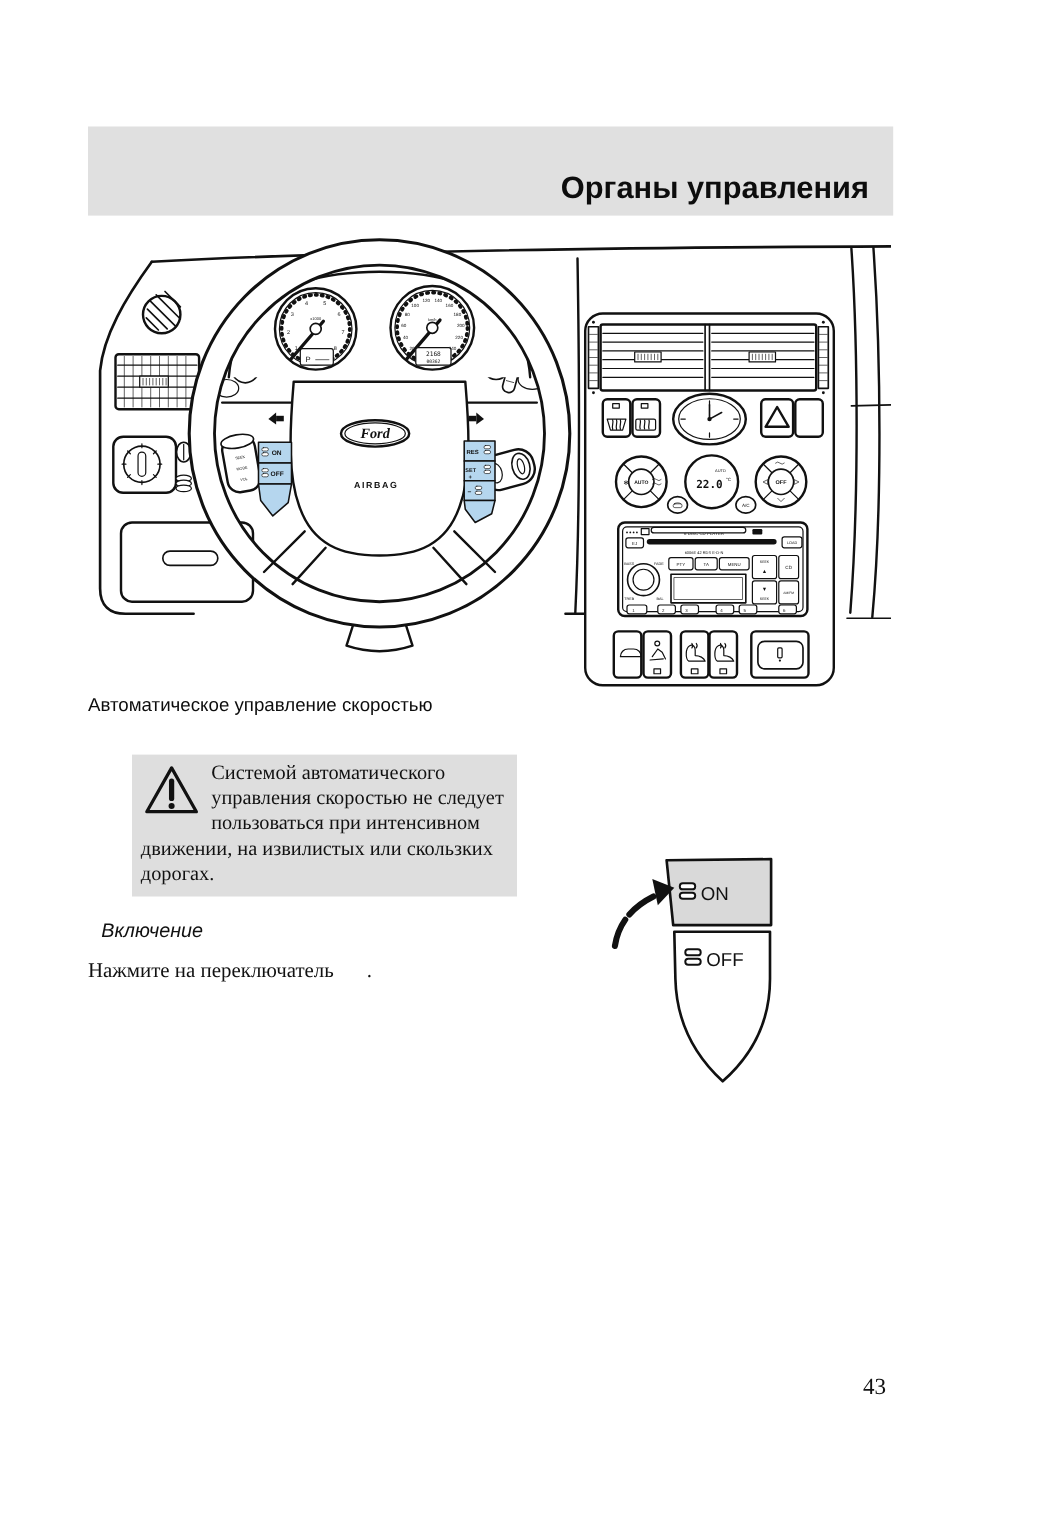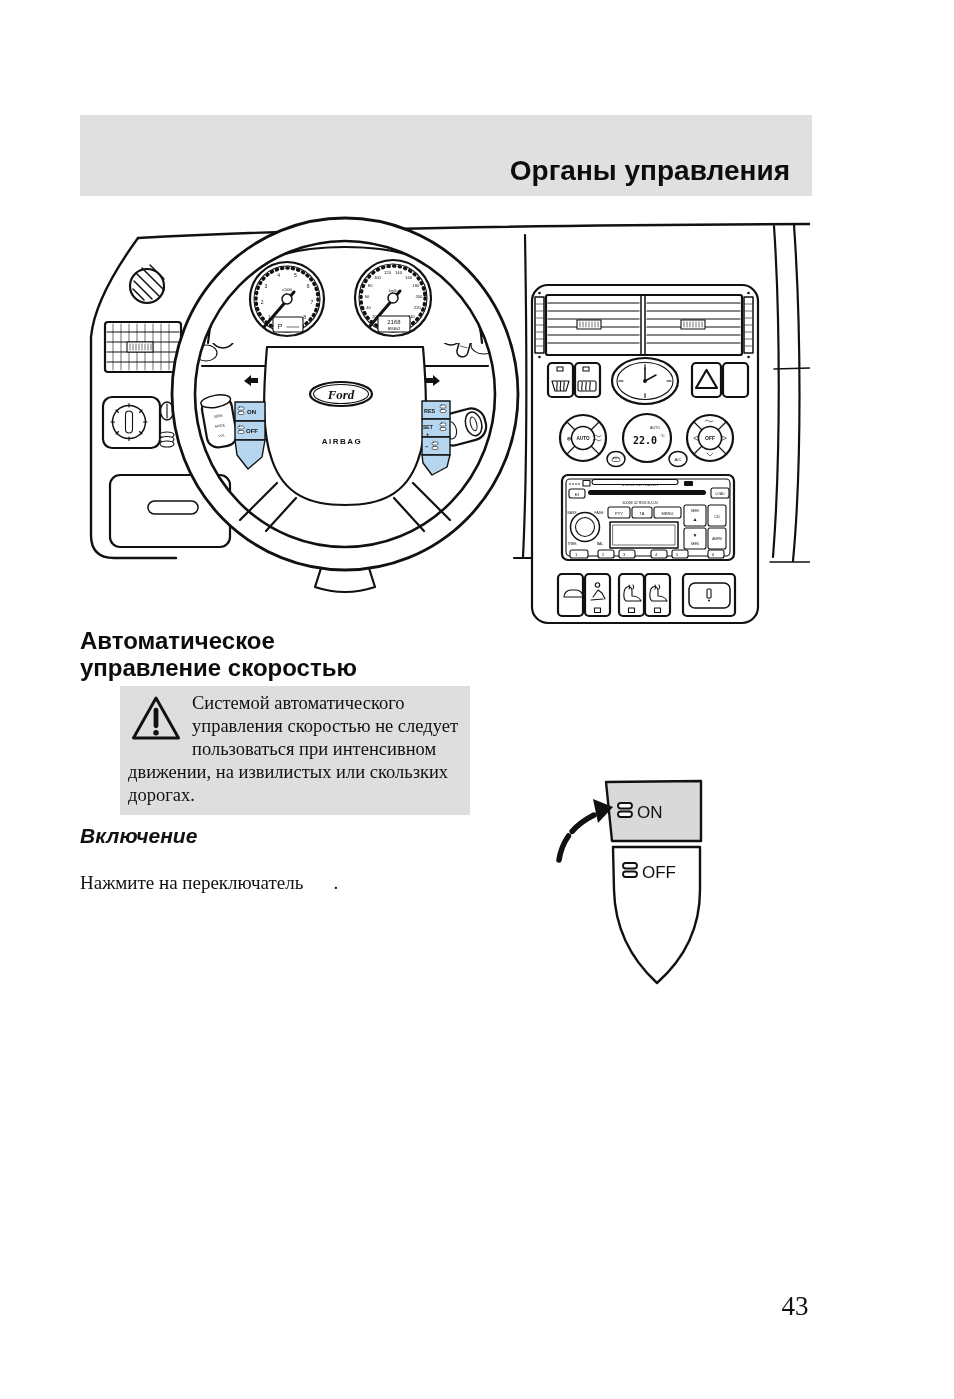--- a/index.html
+++ b/index.html
@@ -4,30 +4,30 @@
 <style>
   html,body{margin:0;padding:0;background:#fff;}
   .page{position:relative;width:954px;height:1399px;background:#fff;overflow:hidden;
         font-family:"Liberation Serif",serif;color:#111;}
   .abs{position:absolute;}
   .header-bar{left:80px;top:115px;width:732px;height:81px;background:#e0e0e0;
     display:flex;align-items:flex-end;justify-content:flex-end;
     padding:0 22px 9px 0;box-sizing:border-box;}
   .header-bar span{font-family:"Liberation Sans",sans-serif;font-weight:700;font-size:28px;color:#0d0d0d;}
   .section-heading{left:80px;top:627px;width:320px;margin:0;
-    font-family:"Liberation Sans",sans-serif;font-weight:700;font-size:24px;line-height:27px;color:#0d0d0d;}
+    font-family:"Liberation Sans",sans-serif;font-weight:400;font-size:17px;line-height:27px;color:#0d0d0d;}
   .warning{left:80px;top:686px;width:350px;background:#dedede;
     padding:6px 10px 8px 8px;box-sizing:border-box;font-size:18.5px;line-height:23px;margin-left:40px;}
   .warning svg{float:left;margin:2px 10px 2px 2px;}
-  .subheading{left:80px;top:824px;margin:0;
-    font-family:"Liberation Sans",sans-serif;font-style:italic;font-weight:700;font-size:21px;}
+  .subheading{left:80px;top:824px;margin:12px;
+    font-family:"Liberation Sans",sans-serif;font-style:italic;font-weight:400;font-size:18px;}
   .para1{left:80px;top:853px;width:420px;font-size:19px;}
   .spacer{display:inline-block;width:30px;}
   .para2{left:80px;top:891px;width:356px;font-size:19px;line-height:24px;}
-  .pagenum{left:775px;top:1291px;width:40px;text-align:center;font-size:27px;}
+  .pagenum{left:775px;top:1248px;width:40px;text-align:center;font-size:21px;}
   svg text{font-family:"Liberation Sans",sans-serif;fill:#111;}
   .ln{stroke:#111;fill:none;stroke-linecap:round;stroke-linejoin:round;}
   .s3{stroke-width:2.4}.s2{stroke-width:2.2}.s15{stroke-width:1.5}.s1{stroke-width:1.1}.s06{stroke-width:0.6}
   .fw{fill:#fff}.fb{fill:#111;stroke:none}.fblue{fill:#b5d6ee}
   .tt{font-size:4.2px;text-anchor:middle}
   .t5{font-size:5px;text-anchor:middle}
   .mono{font-family:"DejaVu Sans Mono",monospace}
 </style>
 </head>
 <body>

